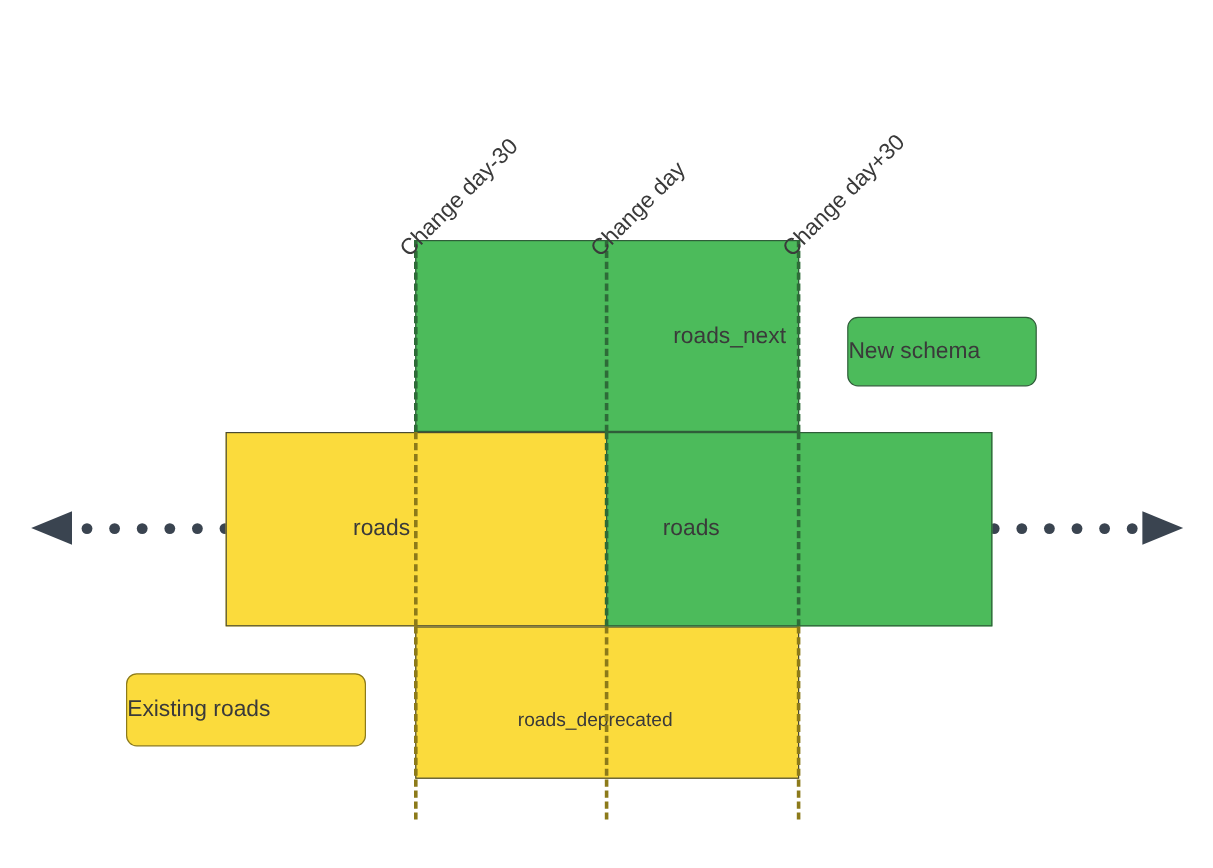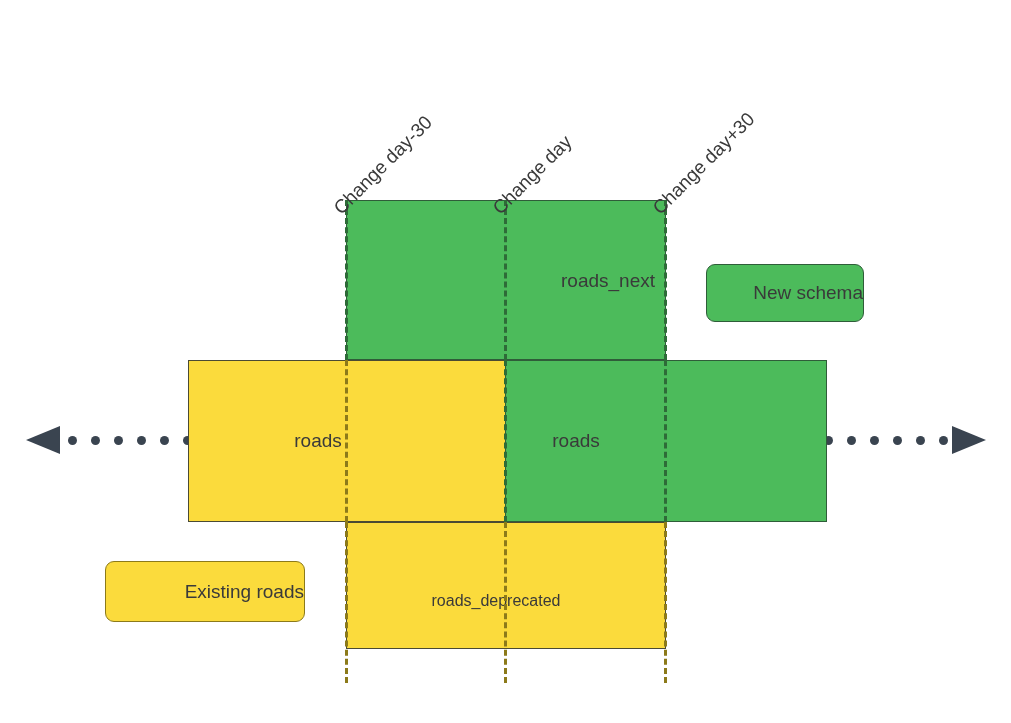--- a/index.html
+++ b/index.html
@@ -134,25 +134,24 @@
     z-index: 7;
   }
 
   
   .legend-chip {
     position: absolute;
     box-sizing: border-box;
     border-radius: 9px;
     display: flex;
     align-items: center;
-    justify-content: flex-end;
+    justify-content: flex-start;
     font-size: 19px;
     color: #3a3a3a;
     z-index: 8;
-    padding-left: 32px;
   }
   #legend-new-schema {
     left: 706px; top: 264px; width: 158px; height: 58px;
     background: #4cbb5b;
     border: 1px solid #2f5d39;
   }
   #legend-existing-schema {
     left: 105px; top: 561px; width: 200px; height: 61px;
     background: #fbdb3c;
     border: 1px solid #8c7a1a;

